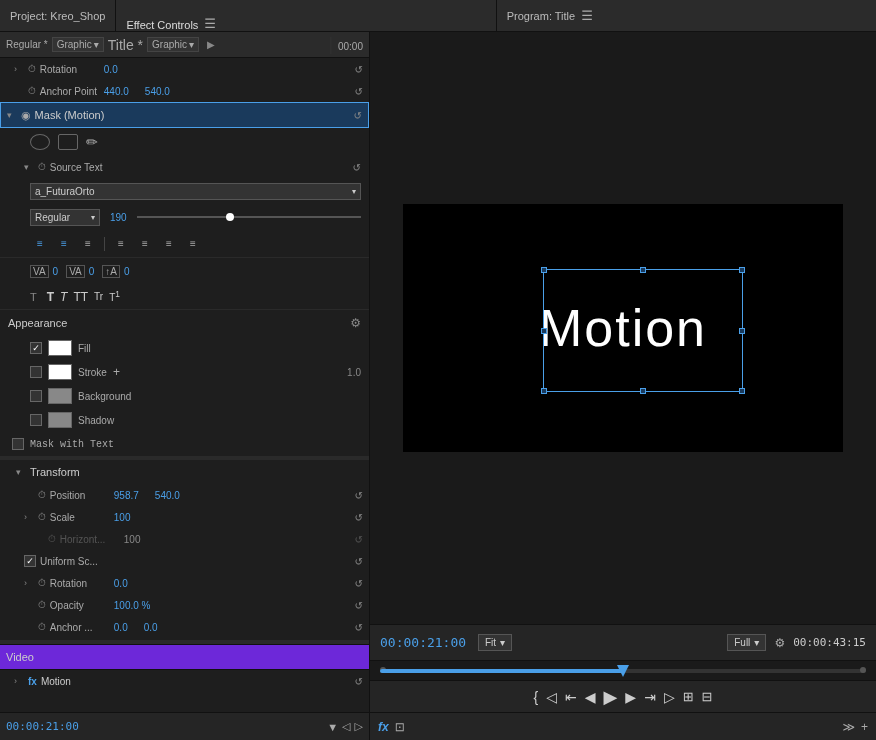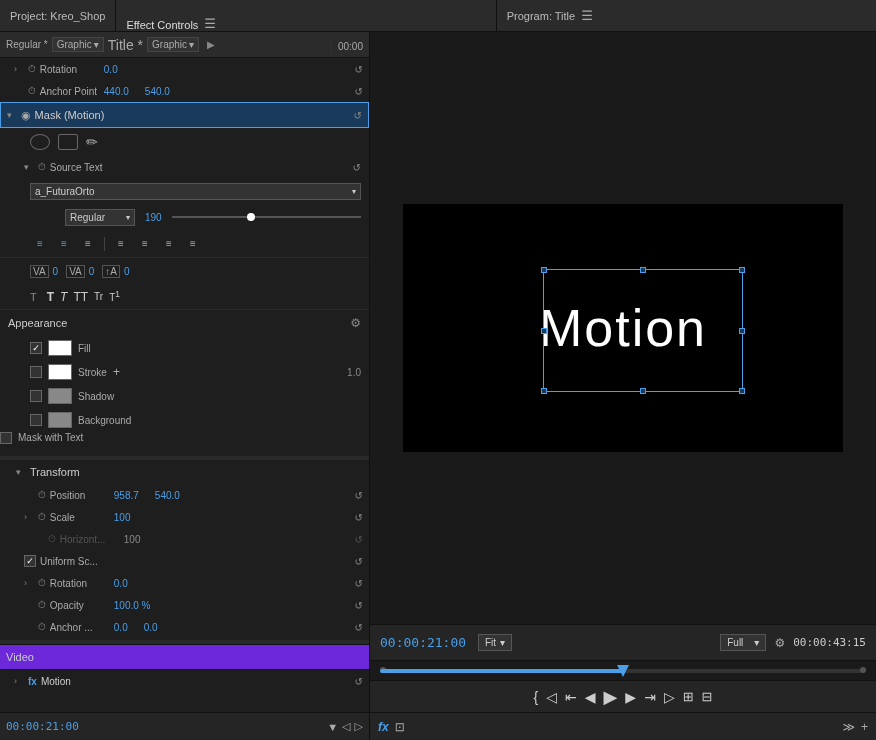--- a/index.html
+++ b/index.html
@@ -186,21 +186,20 @@
       background: #333;
       border: 1px solid #555;
       color: #ccc;
       font-size: 10px;
       padding: 2px 4px;
       width: 70px;
       display: flex;
       align-items: center;
       justify-content: space-between;
       cursor: pointer;
-      margin-left: 35px;
     }
     .size-value { color: #4a9fe8; font-size: 10px; }
     .size-slider { flex: 1; height: 2px; background: #555; position: relative; }
     .size-slider-thumb { position: absolute; left: 40%; top: -3px; width: 8px; height: 8px; background: #fff; border-radius: 50%; }
 
     
     .align-row {
       display: flex;
       align-items: center;
       height: 28px;
@@ -280,23 +279,25 @@
     }
     .color-label { color: #aaa; font-size: 10px; }
     .color-plus { color: #aaa; font-size: 12px; cursor: pointer; }
     .color-value { color: #888; font-size: 10px; margin-left: auto; }
     .swatch-gray { background: #888; }
     .swatch-white { background: #fff; }
 
     
     .mask-row {
       display: flex;
+      align-items: center;
       height: 24px;
-      padding: 0 8px 0 0;
+      padding: 0 8px 0 12px;
       gap: 6px;
+      font-family: Liberation Mono, monospace;
     }
 
     
     .transform-header {
       display: flex;
       align-items: center;
       height: 24px;
       padding: 0 6px 0 16px;
       gap: 4px;
     }
@@ -384,21 +385,21 @@
       cursor: pointer;
     }
     .full-dropdown {
       background: #333;
       border: 1px solid #555;
       color: #ccc;
       font-size: 10px;
       padding: 2px 6px;
       display: flex;
       align-items: center;
-      gap: 11px;
+      gap: 4px;
       cursor: pointer;
       margin-left: auto;
     }
     .wrench-ctrl { color: #aaa; font-size: 12px; cursor: pointer; }
     .end-timecode { color: #ccc; font-size: 11px; font-family: monospace; }
 
     
     .playback-bar {
       height: 32px;
       background: #252525;
@@ -637,27 +638,27 @@
         <div class="color-checkbox"></div>
         <div class="color-swatch swatch-white"></div>
         <span class="color-label">Stroke</span>
         <span class="color-plus">+</span>
         <span class="color-value">1.0</span>
       </div>
 
       <div class="color-row">
         <div class="color-checkbox"></div>
         <div class="color-swatch swatch-gray"></div>
-        <span class="color-label">Shadow</span>
+        <span class="color-label">Background</span>
       </div>
 
       <div class="color-row">
         <div class="color-checkbox"></div>
         <div class="color-swatch swatch-gray"></div>
-        <span class="color-label">Background</span>
+        <span class="color-label">Shadow</span>
       </div>
 
       <div class="mask-row">
         <div class="color-checkbox"></div>
         <span style="color:#aaa;font-size:10px;">Mask with Text</span>
       </div>
 
       <div style="height:4px;background:#2a2a2a;"></div>
 
       <div class="transform-header">

